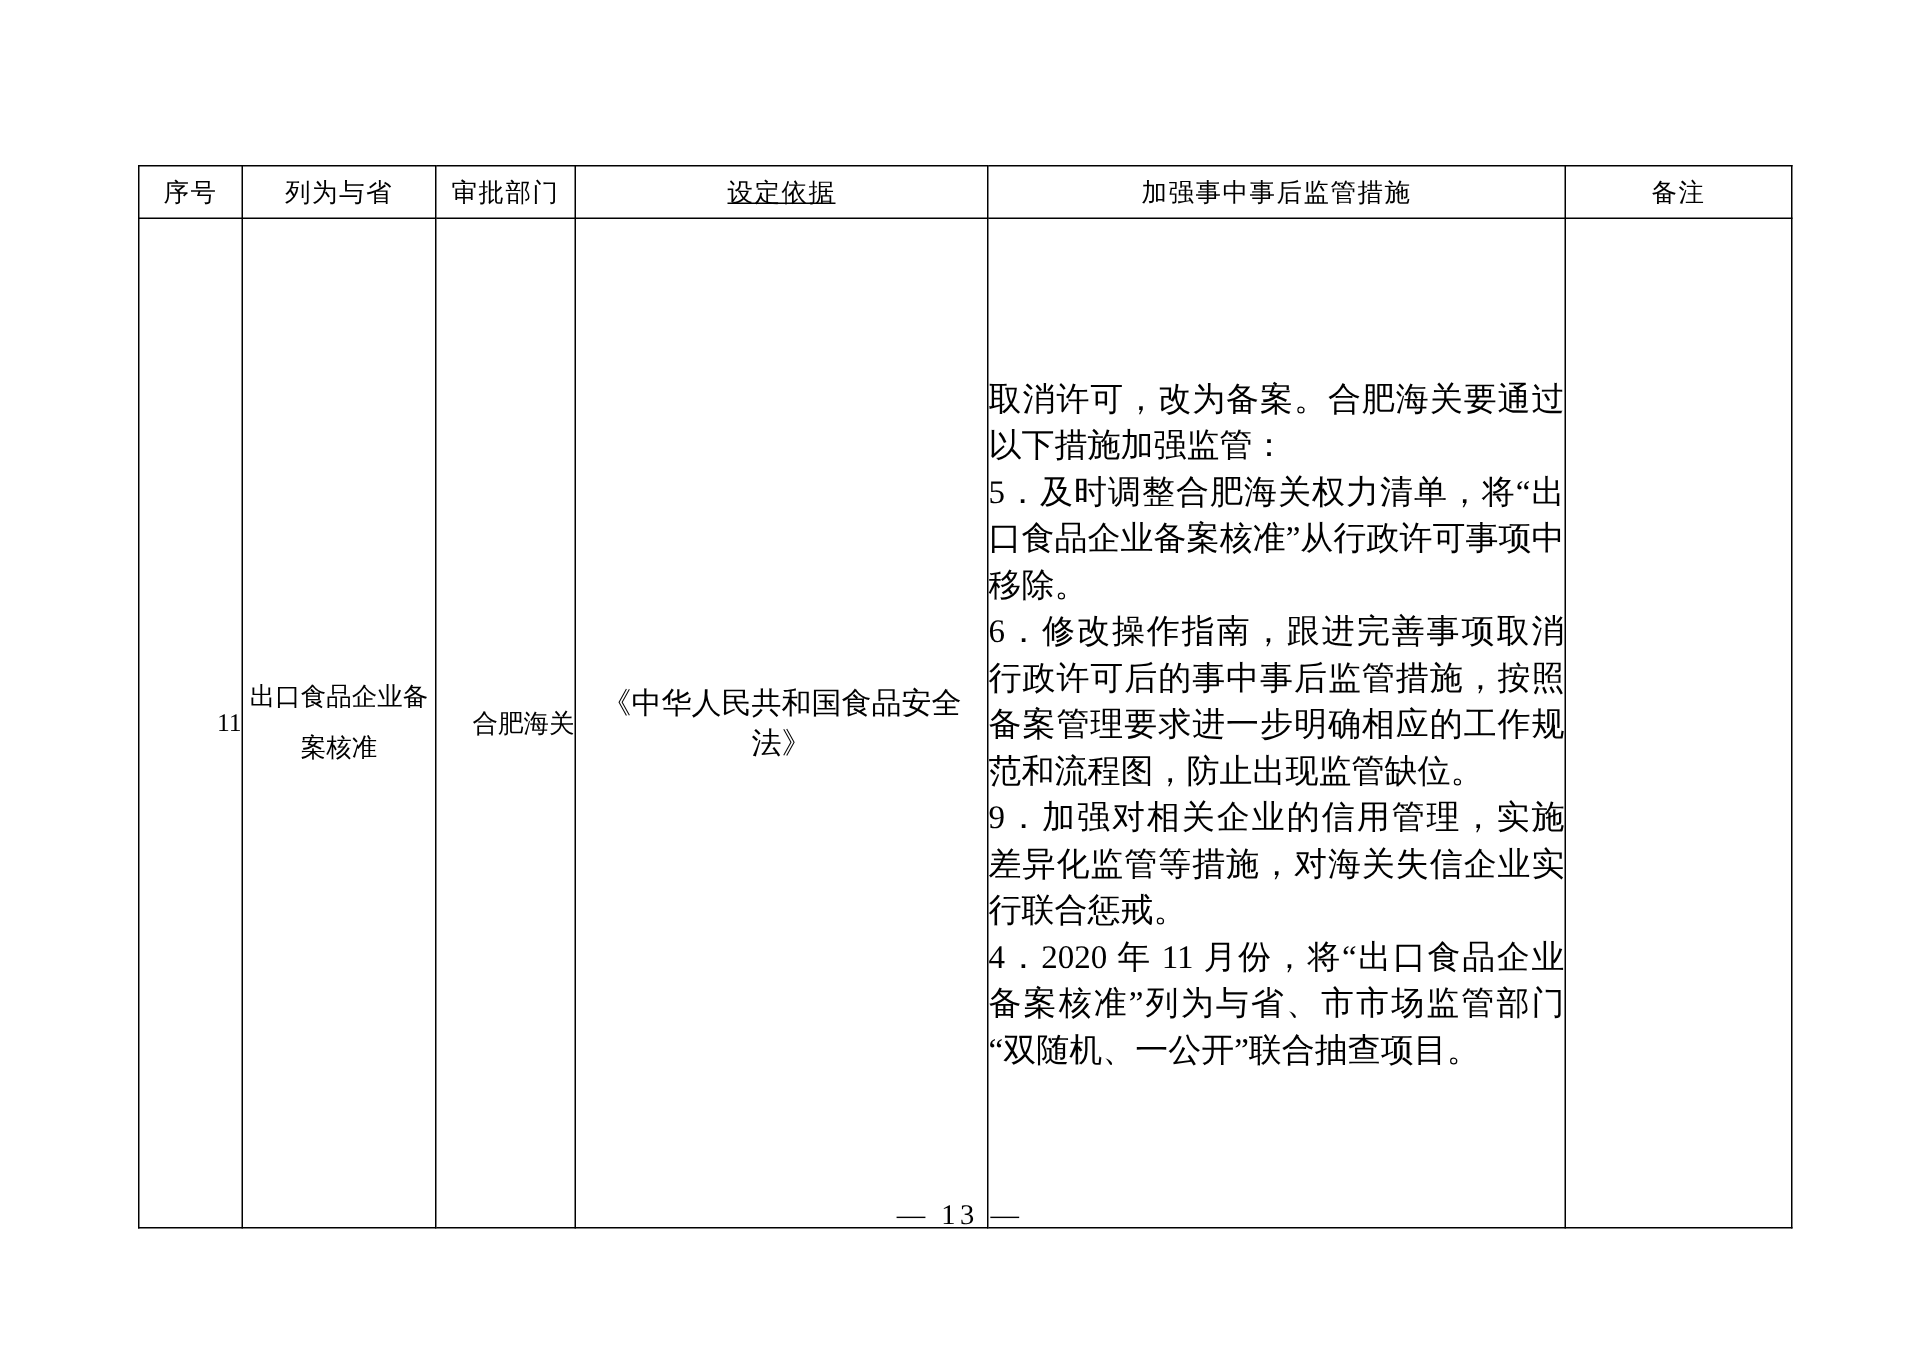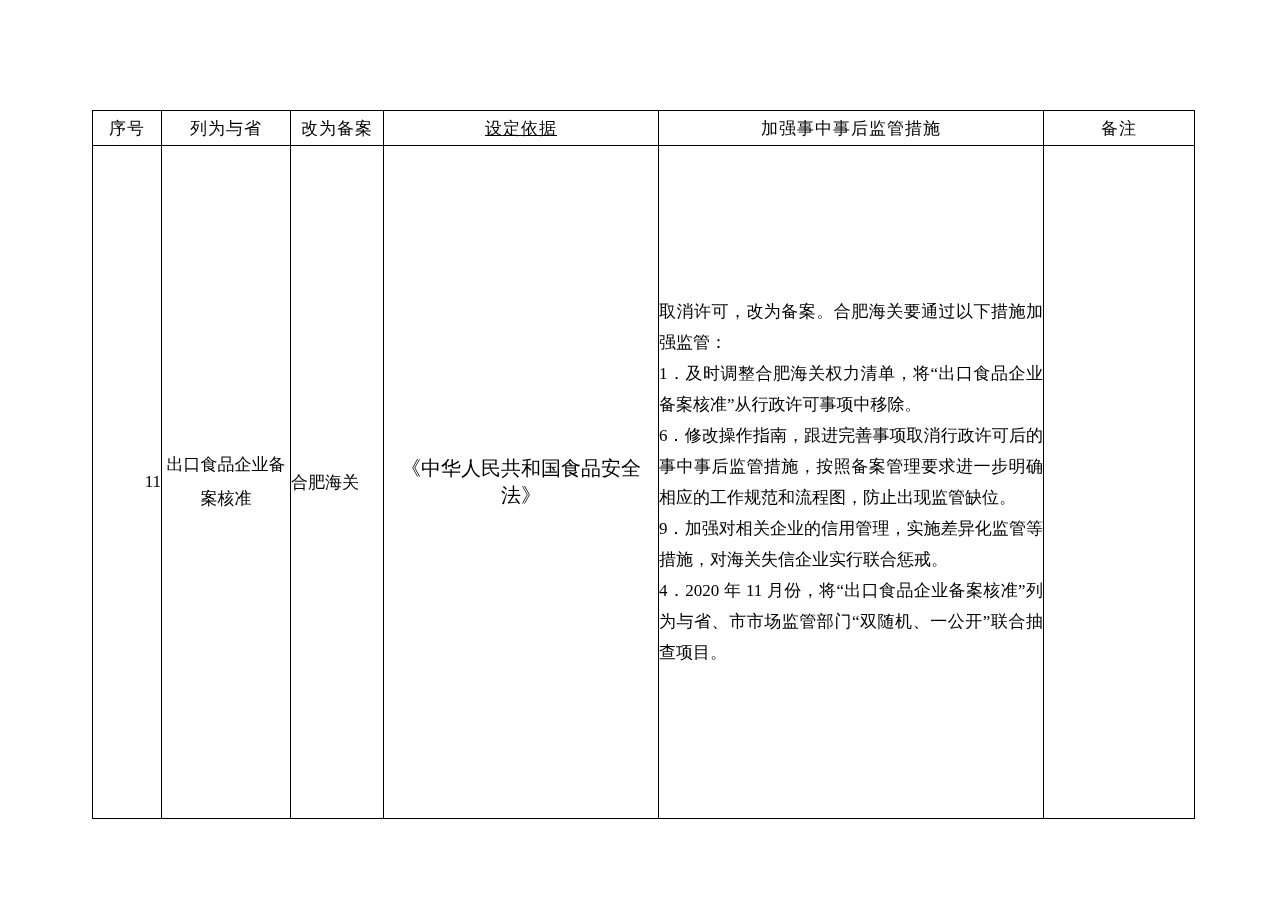--- a/index.html
+++ b/index.html
@@ -61,31 +61,31 @@
     font-size: 17px;
   }
   .cell-name {
     text-align: center;
     font-size: 17px;
     line-height: 34px;
     padding: 0 14px;
     margin-left: 36px;
   }
   .cell-dept {
-    text-align: left;
+    text-align: right;
     font-size: 17px;
   }
   .cell-basis {
     text-align: center;
     font-size: 20px;
     padding: 0 6px;
   }
   .cell-measures {
     vertical-align: middle;
-    font-size: 17px;
+    font-size: 22px;
     line-height: 31px;
     padding: 0 14px;
     text-align: justify;
     text-justify: inter-ideograph;
   }
   .measures-inner p {
     margin: 0;
     text-indent: 0;
   }
   .page-number {
@@ -101,40 +101,41 @@
 </head>
 <body>
 
 <div class="page">
 
   <table class="doc-table">
     <thead>
       <tr>
         <th class="col-seq">序号</th>
         <th class="col-name">列为与省</th>
-        <th class="col-dept">改为备案</th>
+        <th class="col-dept">审批部门</th>
         <th class="col-basis">设定依据</th>
         <th class="col-meas">加强事中事后监管措施</th>
         <th class="col-note">备注</th>
       </tr>
     </thead>
     <tbody>
       <tr class="body-row">
         <td class="cell-seq">11</td>
         <td class="cell-name">出口食品企业备案核准</td>
         <td class="cell-dept">合肥海关</td>
         <td class="cell-basis">《中华人民共和国食品安全法》</td>
         <td class="cell-measures">
           <div class="measures-inner">
               <p>取消许可，改为备案。合肥海关要通过以下措施加强监管：</p>
-              <p>1．及时调整合肥海关权力清单，将“出口食品企业备案核准”从行政许可事项中移除。</p>
+              <p>5．及时调整合肥海关权力清单，将“出口食品企业备案核准”从行政许可事项中移除。</p>
               <p>6．修改操作指南，跟进完善事项取消行政许可后的事中事后监管措施，按照备案管理要求进一步明确相应的工作规范和流程图，防止出现监管缺位。</p>
               <p>9．加强对相关企业的信用管理，实施差异化监管等措施，对海关失信企业实行联合惩戒。</p>
               <p>4．2020 年 11 月份，将“出口食品企业备案核准”列为与省、市市场监管部门“双随机、一公开”联合抽查项目。</p>
             </div>
         </td>
         <td class="cell-center"></td>
       </tr>
     </tbody>
   </table>
 
+  <div class="page-number">— 13 —</div>
 
 </div>
 
 </body></html>

